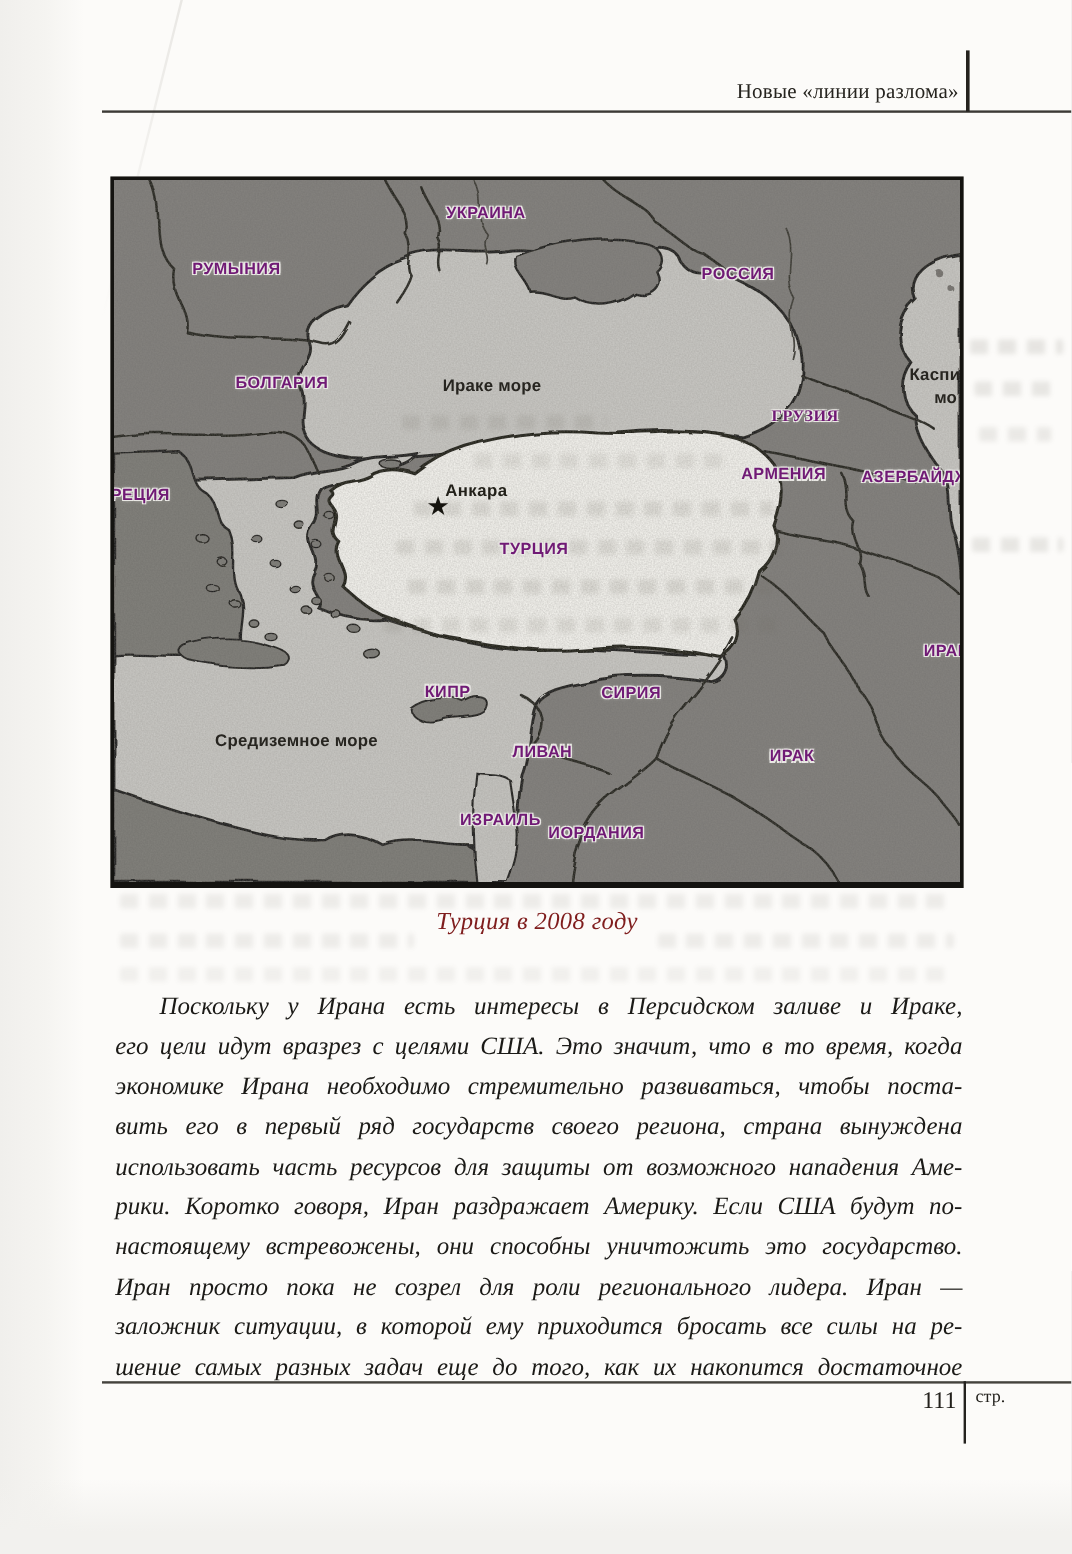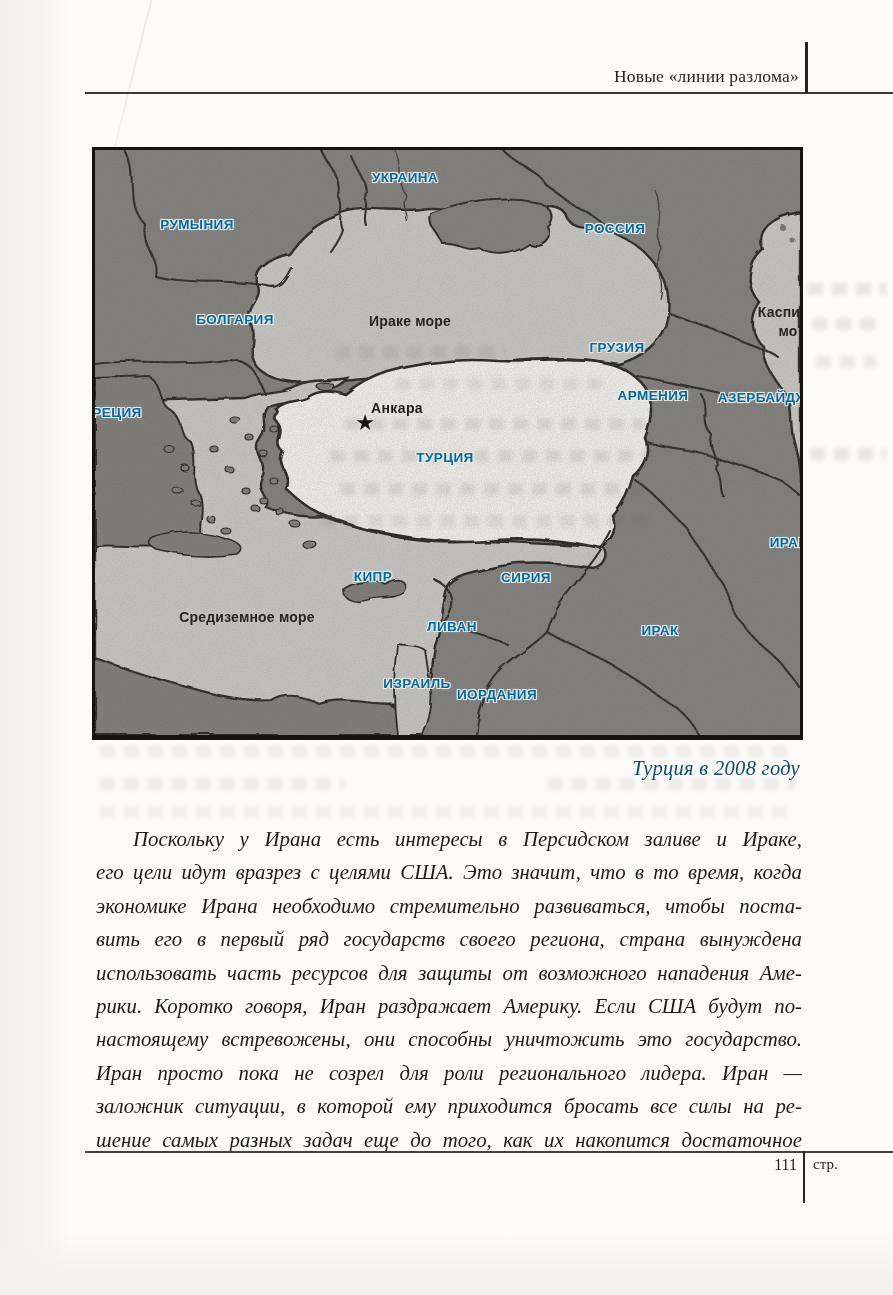--- a/index.html
+++ b/index.html
@@ -17,41 +17,41 @@
   .running-head{position:absolute;top:66px;right:94px;font-size:17.5px;letter-spacing:.2px;color:#26241f;}
   .header-rule{position:absolute;left:85px;top:92px;width:808px;height:2px;background:#3c3a36;}
   .header-vrule{position:absolute;left:805px;top:42px;width:2.5px;height:51px;background:#24221e;}
   
   .map-figure{position:absolute;left:92px;top:147px;width:705px;height:585px;
     border:3px solid #141310;border-bottom-width:5px;background:#c9c8c4;overflow:hidden;}
   .map-figure svg{position:absolute;left:0;top:0;}
   #map-labels{position:absolute;left:0;top:0;width:705px;height:585px;}
   .map-label{position:absolute;transform:translate(-50%,-50%);white-space:nowrap;
     font-family:"Liberation Sans",sans-serif;font-weight:bold;font-size:13.5px;
-    letter-spacing:.4px;color:#0369a1;
+    letter-spacing:.4px;color:#701a75;
     text-shadow:-1px -1px 0 #e9e8e4,1px -1px 0 #e9e8e4,-1px 1px 0 #e9e8e4,1px 1px 0 #e9e8e4,0 0 3px #e9e8e4;}
   .map-label.sea{font-size:14px;letter-spacing:.2px;color:#272520;text-shadow:none;}
   .map-label.city{font-size:14px;text-shadow:none;color:#222019;}
   .star{position:absolute;transform:translate(-50%,-50%);font-size:22px;color:#16140f;
     font-family:"DejaVu Sans",sans-serif;line-height:1;}
   
   .ghost{position:absolute;height:12px;border-radius:2px;filter:blur(2px);
     background:repeating-linear-gradient(90deg,#6e6a60 0 15px,rgba(0,0,0,0) 15px 24px);}
   
-  .caption{position:absolute;left:95px;top:757px;width:705px;text-align:right;
-    font-style:italic;font-size:20.5px;letter-spacing:.3px;color:#0c4a6e;}
+  .caption{position:absolute;left:95px;top:757px;width:705px;text-align:center;
+    font-style:italic;font-size:20.5px;letter-spacing:.3px;color:#7f1d1d;}
   
   #paragraph{position:absolute;left:96px;top:822px;width:706px;font-size:20.8px;color:#1b1a17;}
   .pline{height:33.4px;line-height:33.4px;text-align:justify;text-align-last:justify;
     white-space:nowrap;overflow:visible;font-style:italic;}
   .pline.indent{padding-left:37px;}
   
   .footer-rule{position:absolute;left:85px;top:1151px;width:808px;height:1.6px;background:#44423d;}
   .footer-vrule{position:absolute;left:803px;top:1151px;width:2px;height:52px;background:#24221e;}
-  .page-number{position:absolute;top:1156px;right:96px;font-size:16px;color:#23211c;}
+  .page-number{position:absolute;top:1156px;right:96px;font-size:20px;color:#23211c;}
   .page-label{position:absolute;left:813px;top:1156px;font-size:15px;color:#23211c;}
 </style>
 </head>
 <body>
 
 <div id="stage">
 
   <div class="edge-left"></div>
   <div class="crease"></div>
 
@@ -169,21 +169,21 @@
     <div class="ghost" style="left:235px;top:300px;width:320px;opacity:.14"></div>
     <div class="ghost" style="left:245px;top:333px;width:310px;opacity:.15"></div>
     <div class="ghost" style="left:225px;top:365px;width:330px;opacity:.12"></div>
 
     <div id="map-labels">
         <div class="map-label country" style="left: 310px; top: 27px;">УКРАИНА</div>
         <div class="map-label country" style="left: 102px; top: 74px;">РУМЫНИЯ</div>
         <div class="map-label country" style="left: 520px; top: 78px;">РОССИЯ</div>
         <div class="map-label country" style="left: 116px; top: 169px; margin-left: 24px;">БОЛГАРИЯ</div>
         <div class="map-label sea" style="left: 315px; top: 171px;">Ираке море</div>
-        <div class="map-label country" style="left: 522px; top: 197px;">ГРУЗИЯ</div>
+        <div class="map-label country" style="left: 576px; top: 197px; font-family: Liberation Serif, serif;">ГРУЗИЯ</div>
         <div class="map-label sea" style="left: 684px; top: 162px; text-align: right;">Каспи</div>
         <div class="map-label sea" style="left: 693px; top: 181px; text-align: right;">мо</div>
         <div class="map-label country" style="left: 558px; top: 245px; text-align: right;">АРМЕНИЯ</div>
         <div class="map-label country" style="left: 668px; top: 247px;">АЗЕРБАЙДЖ</div>
         <div class="map-label country" style="left: 22px; top: 262px;">РЕЦИЯ</div>
         <div class="map-label city" style="left: 302px; top: 258px;">Анкара</div>
         <div class="map-label country" style="left: 350px; top: 307px;">ТУРЦИЯ</div>
         <div class="map-label country" style="left: 694px; top: 392px;">ИРАН</div>
         <div class="map-label country" style="left: 278px; top: 426px;">КИПР</div>
         <div class="map-label country" style="left: 431px; top: 427px;">СИРИЯ</div>

